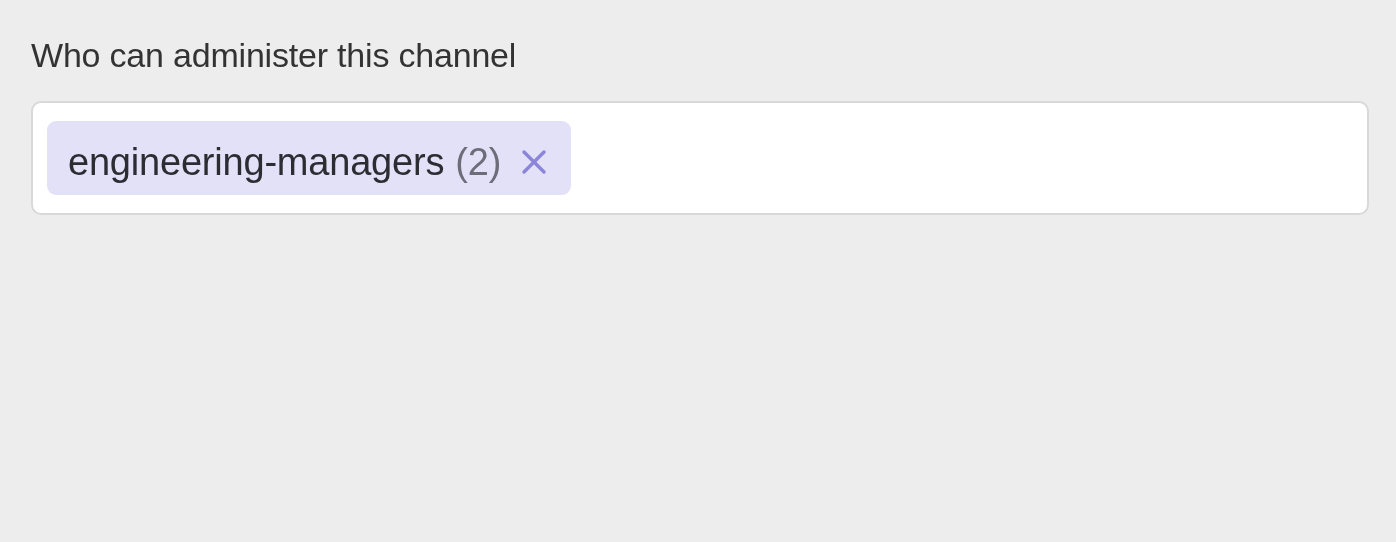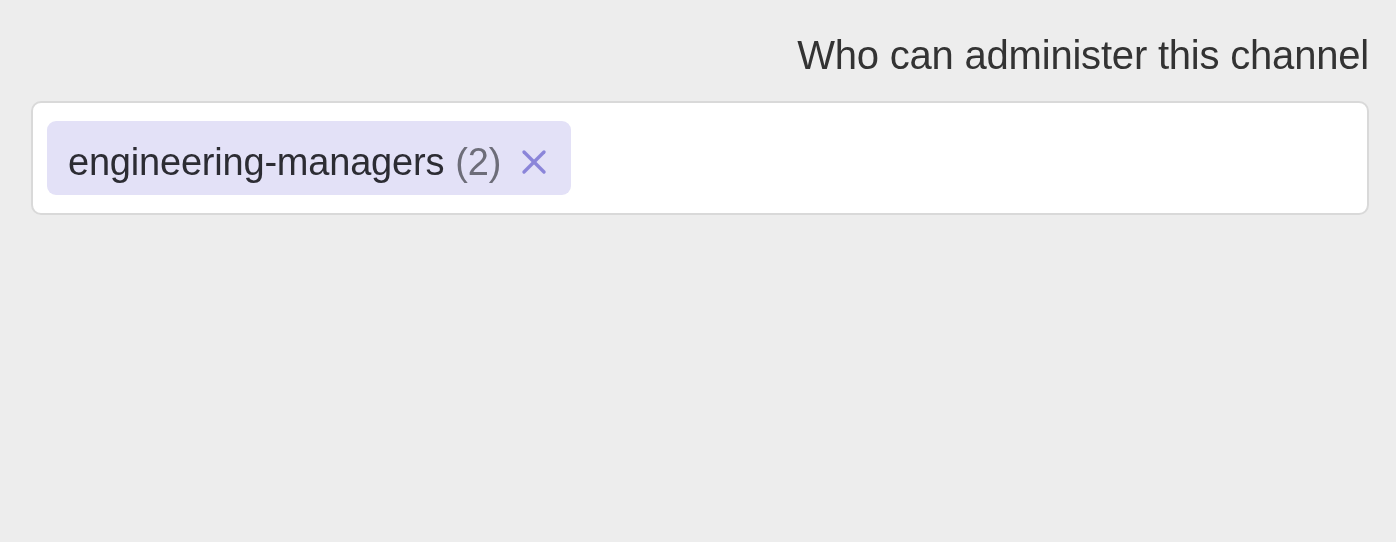--- a/index.html
+++ b/index.html
@@ -24,29 +24,28 @@
   .field-group {
     position: absolute;
     left: 31px;
     width: 1338px;
   }
 
   #group-administer { top: 28px; }
   #group-subscribe  { top: 310px; }
 
   .field-label {
-    font-size: 40px;
+    font-size: 34px;
     line-height: 54px;
     font-weight: 400;
     color: #333333;
     letter-spacing: -0.2px;
     white-space: nowrap;
     margin: 0 0 19px 0;
     padding: 0;
-    text-align: right;
   }
 
   .pill-input {
     box-sizing: border-box;
     width: 1338px;
     min-height: 114px;
     background: #ffffff;
     border: 2px solid #d9d9d9;
     border-radius: 10px;
     display: flex;

